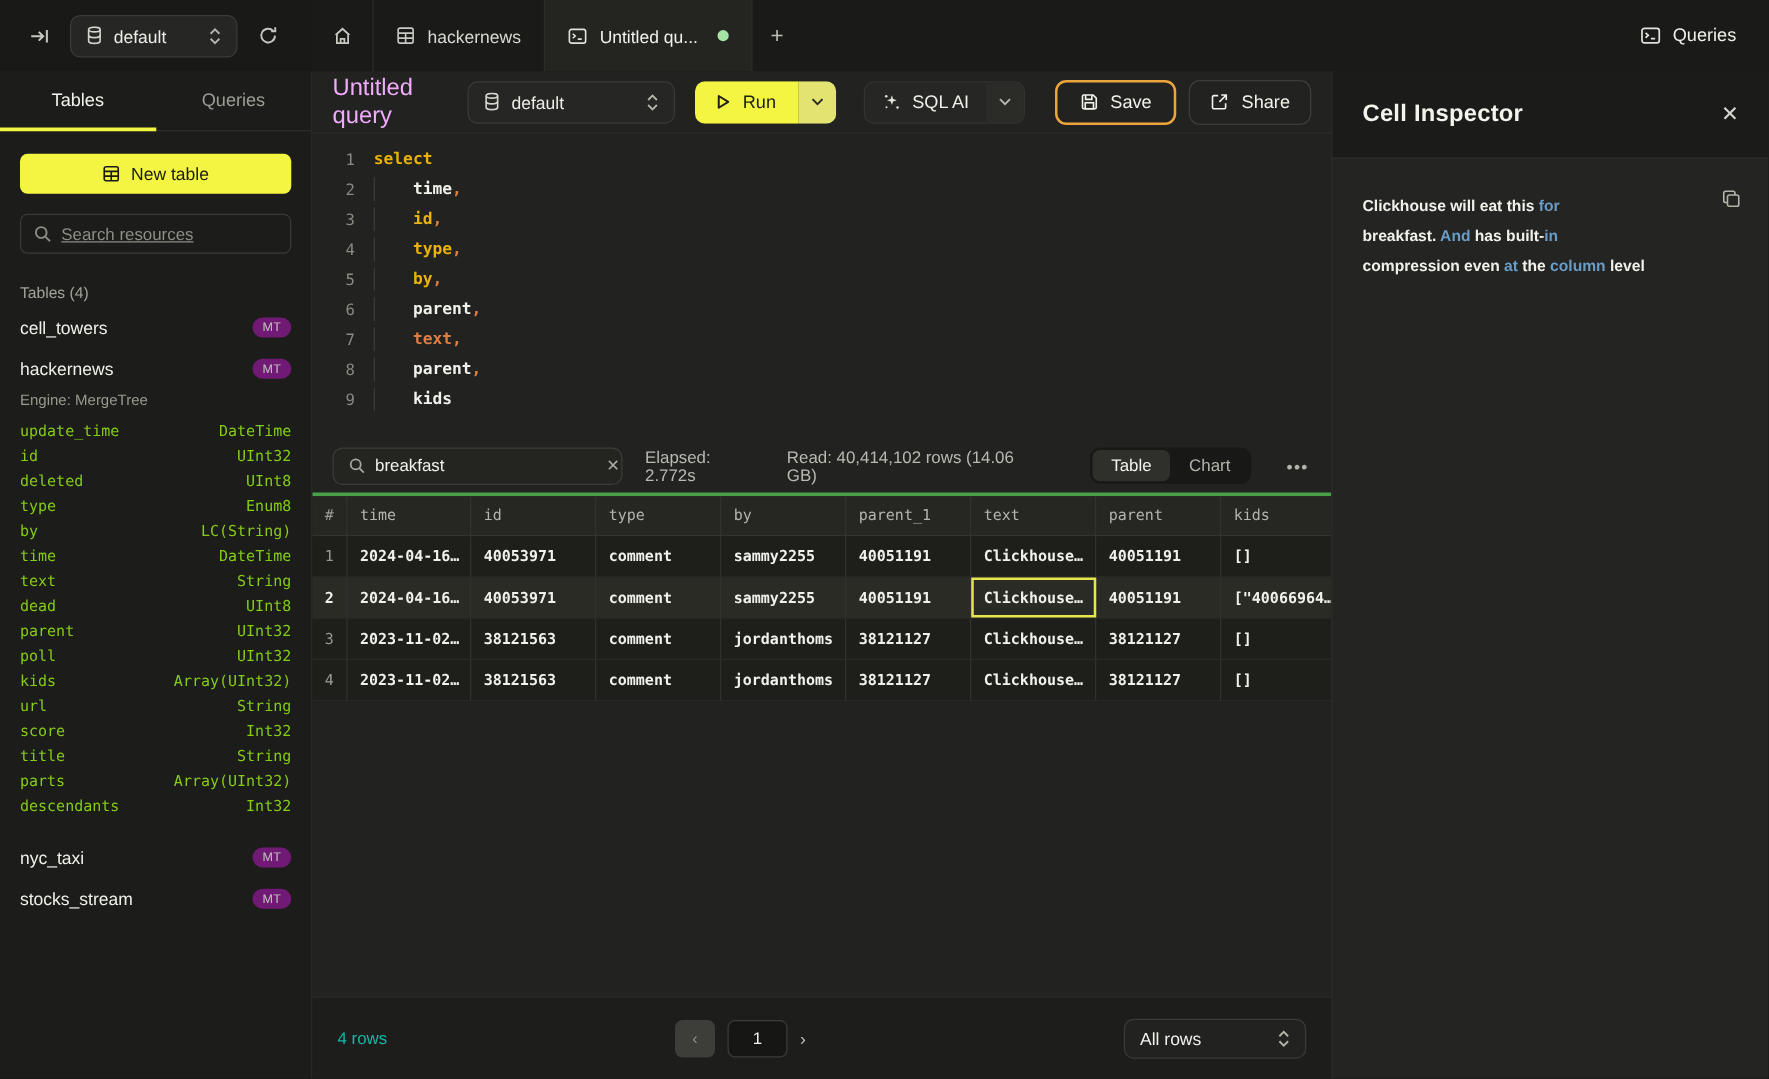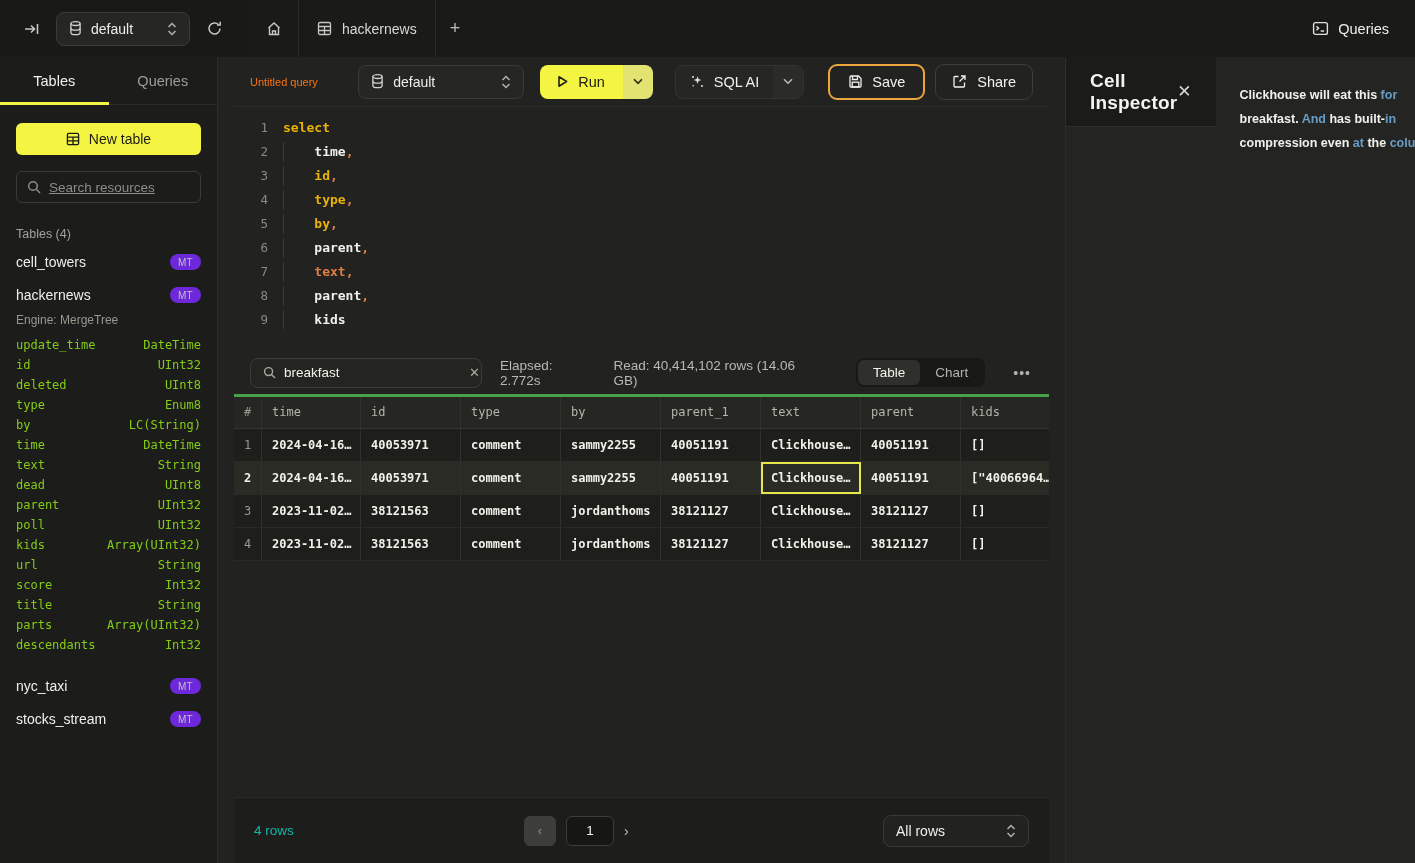--- a/index.html
+++ b/index.html
@@ -20,45 +20,45 @@
   .tabs{ display:flex; align-items:stretch; flex:1; background:#1a1a18; }
   .tab{ display:flex; align-items:center; gap:10px; padding:0 18px; border-right:1px solid #2b2b28; color:#d9d9d3; cursor:pointer; font-size:14px; }
   .tab.icon-only{ padding:0 16px; }
   .tab.active{ background:#242421; color:#f2f2ec; }
   .green-dot{ width:9px; height:9px; border-radius:50%; background:#a6e3a6; margin-left:6px; }
   .plus-tab{ padding:0 14px; display:flex; align-items:center; color:#bdbdb6; cursor:pointer; font-size:18px; }
   .topbar-right{ display:flex; align-items:center; padding-right:26px; background:#1a1a18; }
   .queries-link{ display:flex; align-items:center; gap:9px; color:#f0f0ea; cursor:pointer; font-size:14.5px; background:none; border:none; }
 
   
-  .body{ display:flex; height:806px;gap:16px; }
+  .body{ display:flex; height:806px; }
 
   
   .sidebar{ width:250px; background:#1c1c1a; border-right:1px solid #2c2c29; display:flex; flex-direction:column; overflow:hidden; }
   .sidebar-tabs{ display:flex; height:48px; border-bottom:1px solid #2c2c29; }
   .sidebar-tab{ flex:1; display:flex; align-items:center; justify-content:center; font-size:14.5px; color:#9d9d96; cursor:pointer; position:relative; background:none; border:none; }
   .sidebar-tab.active{ color:#f2f2ec; }
   .sidebar-tab.active::after{ content:""; position:absolute; left:0; right:0; bottom:-1px; height:3px; background:#f4f542; }
   .new-table-btn{ margin:18px 16px 0; height:32px; border:none; border-radius:6px; background:#f4f542; color:#1b1b14; font-size:14px; font-weight:500; display:flex; align-items:center; justify-content:center; gap:9px; cursor:pointer; font-family:inherit; }
   .search-box{ margin:16px 16px 0; height:32px; border:1px solid #3a3a36; border-radius:6px; display:flex; align-items:center; gap:8px; padding:0 10px; color:#8d8d86;text-decoration:underline; }
   .search-box input{ background:transparent; border:none; outline:none; color:#ededе8; font-size:13.5px; width:100%; font-family:inherit; }
   .search-box input::placeholder{ color:#8d8d86; }
   .sidebar-section-label{ margin:24px 16px 4px; font-size:12.5px; color:#a2a29b; }
   .sidebar-list{ padding:0 16px; overflow:hidden; }
   .tbl-row{ display:flex; align-items:center; justify-content:space-between; height:33px; cursor:pointer; }
   .tbl-name{ font-size:14px; color:#f0f0ea; }
-  .mt-badge{ background:#6d28d9; color:#c3c3bd; border-radius:9px; font-size:10px; padding:3px 8px 2px; letter-spacing:.3px; }
+  .mt-badge{ background:#701a75; color:#c3c3bd; border-radius:9px; font-size:10px; padding:3px 8px 2px; letter-spacing:.3px; }
   .engine-line{ font-size:12px; color:#98988f; padding:2px 0 8px; }
   .col-row{ display:flex; justify-content:space-between; height:20px; align-items:center; font-size:12px; color:#84cc16; }
   .cols-block{ padding-bottom:14px; }
 
   
   .main{ width:815px; display:flex; flex-direction:column; background:#222220; }
   .query-header{ height:50px; display:flex; align-items:center; padding:0 16px; border-bottom:1px solid #2c2c29; gap:10px; }
-  .query-title{ font-size:11px; color:#f97316; flex:1; }
+  .query-title{ font-size:19px; color:#f0abfc; flex:1; }
   .qh-select{ width:166px; height:34px; }
   .run-btn{ display:flex; height:34px; border-radius:8px; overflow:hidden; cursor:pointer; margin-left:6px; }
   .run-main{ background:#f4f542; color:#20201a; display:flex; align-items:center; gap:9px; padding:0 18px 0 16px; font-size:14.5px; font-weight:500; border:none; font-family:inherit; cursor:pointer; }
   .run-caret{ background:#e2e370; border:none; width:30px; display:flex; align-items:center; justify-content:center; color:#2a2a20; cursor:pointer; }
   .sqlai-btn{ display:flex; align-items:center; height:34px; background:#262624; border:1px solid #333330; border-radius:8px; overflow:hidden; margin-left:12px; cursor:pointer; }
   .sqlai-main{ display:flex; align-items:center; gap:9px; padding:0 14px; color:#f0f0ea; font-size:14.5px; background:none; border:none; font-family:inherit; cursor:pointer; }
   .sqlai-caret{ width:30px; align-self:stretch; display:flex; align-items:center; justify-content:center; color:#b9b9b2; border:none; background:#2b2b28; cursor:pointer; }
   .save-btn{ display:flex; align-items:center; gap:9px; height:36px; padding:0 18px; background:transparent; border:2px solid #eca43c; border-radius:9px; color:#f2f2ec; font-size:14.5px; font-weight:500; margin-left:14px; cursor:pointer; font-family:inherit; }
   .share-btn{ display:flex; align-items:center; gap:10px; height:36px; padding:0 16px; background:transparent; border:1px solid #3d3d39; border-radius:9px; color:#f2f2ec; font-size:14.5px; margin-left:0; cursor:pointer; font-family:inherit; }
 
@@ -100,21 +100,21 @@
   .bottom-bar{ height:66px; border-top:1px solid #2c2c29; display:flex; align-items:center; padding:0 20px; position:relative; background:#1d1d1b; }
   .rowcount{ color:#14b8a6; font-size:13.5px; }
   .pager{ position:absolute; left:290px; display:flex; align-items:center; gap:10px; }
   .pg-prev{ width:32px; height:30px; background:#3d3d3a; border:none; border-radius:6px; color:#8f8f88; cursor:default; font-size:13px; }
   .pg-input{ width:48px; height:30px; background:#161614; border:1px solid #3c3c39; border-radius:6px; color:#f2f2ec; text-align:center; font-size:13.5px; font-family:inherit; }
   .pg-next{ background:none; border:none; color:#c3c3bd; font-size:14px; cursor:pointer; }
   .allrows-select{ position:absolute; right:20px; width:146px; height:32px; background:#222220; border:1px solid #3a3a37; border-radius:8px; display:flex; align-items:center; padding:0 12px; color:#f0f0ea; font-size:14px; cursor:pointer; }
   .allrows-select .lbl{ flex:1; }
 
   
-  .inspector{ width:350px; border-left:1px solid #2c2c29; display:flex; flex-direction:row; background:#242422; }
+  .inspector{ width:350px; border-left:1px solid #2c2c29; display:flex; flex-direction:column; background:#242422; }
   .inspector-header{ height:70px; background:#1b1b19; border-bottom:1px solid #2e2e2b; display:flex; align-items:center; padding:0 24px; }
   .inspector-title{ font-size:19px; font-weight:bold; color:#f4f4ee; flex:1; letter-spacing:.2px; }
   .close-btn{ background:none; border:none; color:#d5d5cf; font-size:17px; cursor:pointer; }
   .inspector-body{ padding:26px 24px; position:relative; flex:1; }
   .copy-btn{ position:absolute; top:24px; right:22px; background:none; border:none; color:#b3b3ac; cursor:pointer; }
   .cell-content{ font-family:Liberation Sans, sans-serif; font-size:12.5px; font-weight:bold; color:#f1f1eb; line-height:24px; white-space:pre-wrap; width:262px; }
   .cell-content .k{ color:#699cc6; }
 
   svg{ display:block; }
 </style>
@@ -170,20 +170,30 @@
         </span>
       </div>
       <div class="tab">
         <span>
           <svg width="15" height="15" viewBox="0 0 15 15" fill="none" stroke="#c9c9c3" stroke-width="1.3">
               <rect x="1.5" y="1.5" width="12" height="12" rx="1.5"></rect>
               <path d="M1.5 5.5h12M1.5 9.5h12M7.5 5.5v8"></path>
             </svg>
         </span>
         <span>hackernews</span>
+      </div>
+      <div class="tab active">
+        <span>
+          <svg width="16" height="16" viewBox="0 0 16 16" fill="none" stroke="#e2e2dc" stroke-width="1.3">
+              <rect x="1.5" y="2.5" width="13" height="11" rx="1.8"></rect>
+              <path d="M4.2 6l2 1.8-2 1.8M8.2 10.3h3.2"></path>
+            </svg>
+        </span>
+        <span>Untitled qu...</span>
+        <span class="green-dot"></span>
       </div>
       <div class="plus-tab">
         <span>+</span>
       </div>
     </div>
 
     <div class="topbar-right">
       <button class="queries-link">
         <span>
           <svg width="17" height="17" viewBox="0 0 16 16" fill="none" stroke="#e2e2dc" stroke-width="1.3">

